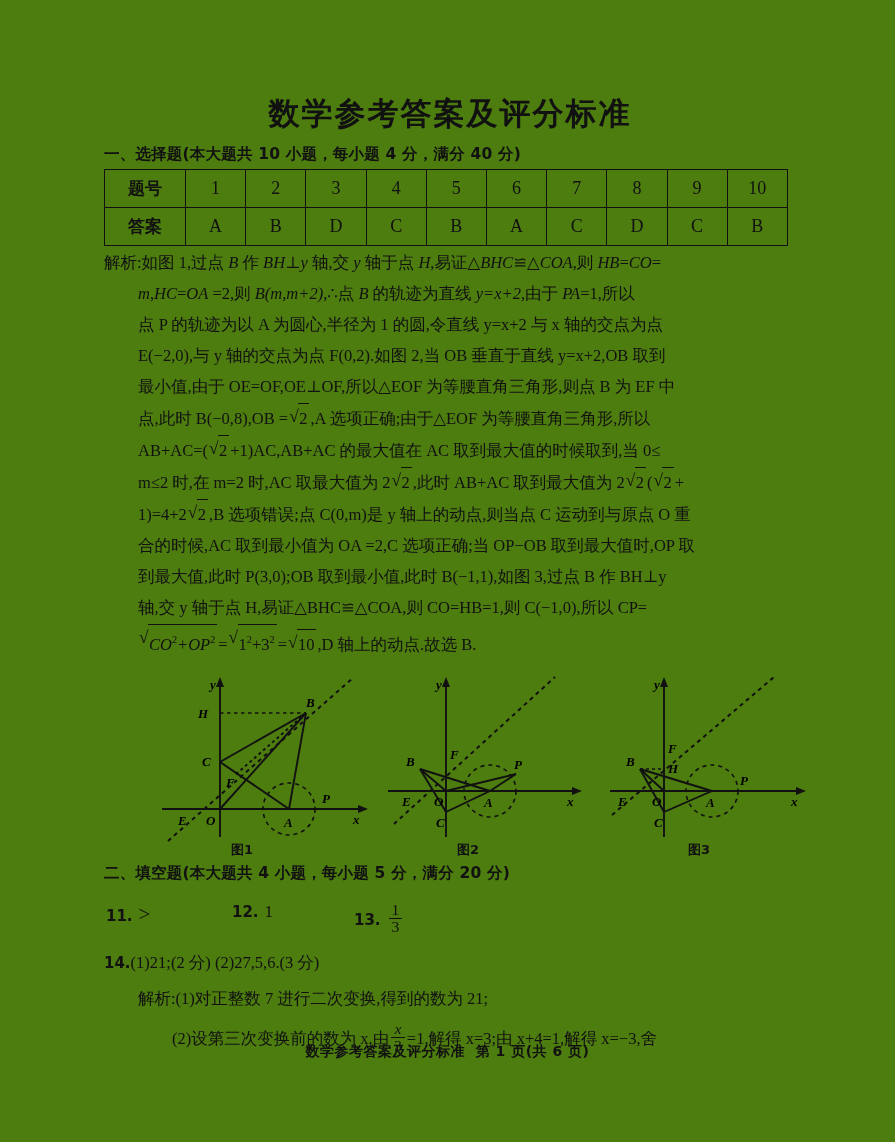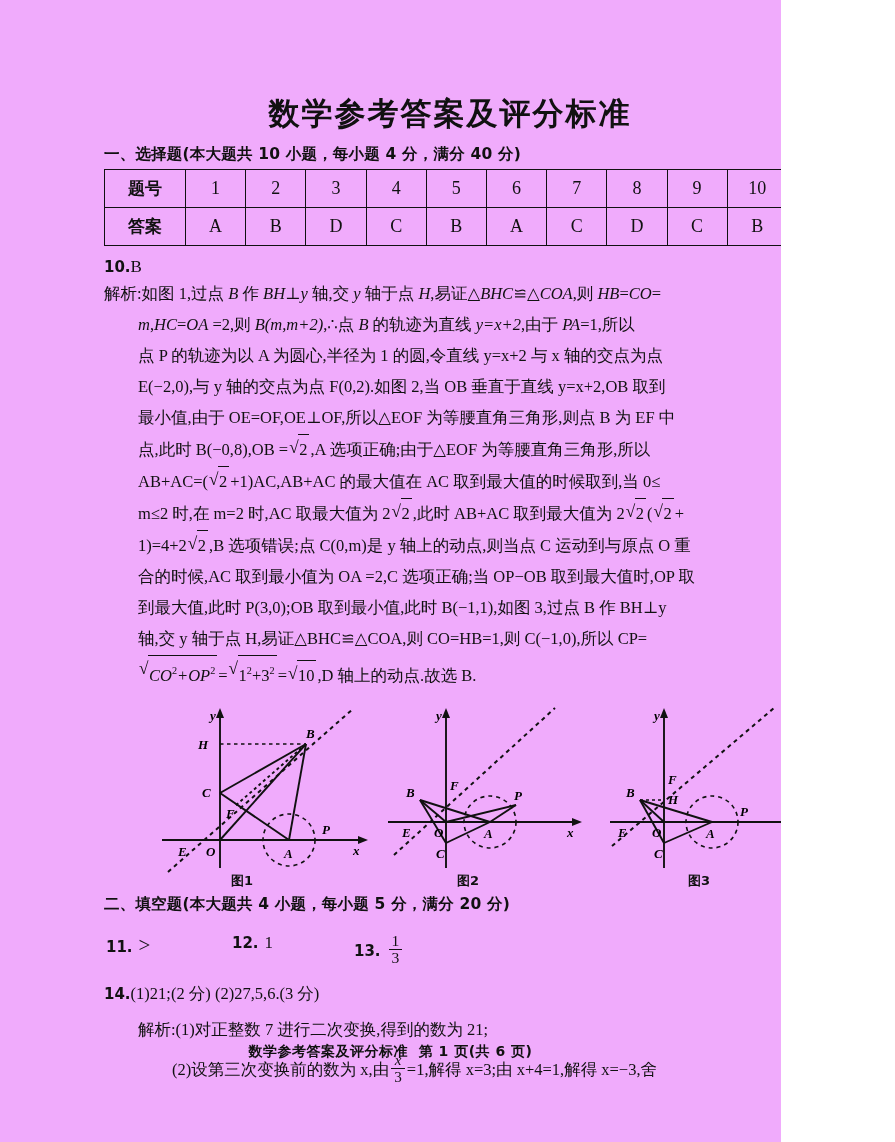--- a/index.html
+++ b/index.html
@@ -2,23 +2,23 @@
 <html><head>
 <meta charset="utf-8">
 <style>
   html, body {
     margin: 0;
     padding: 0;
     background: #ffffff;
   }
   .page {
     position: relative;
-    width: 781px;
+    width: 895px;
     height: 1142px;
-    background: #f0abfc;
+    background: #4d7c0f;
     font-family: "Liberation Serif", "DejaVu Serif", serif;
     color: #111;
     overflow: hidden;
   }
   .content {
     position: absolute;
     left: 104px;
     top: 0;
     width: 692px;
   }
@@ -222,23 +222,20 @@
         <td>B</td>
         <td>A</td>
         <td>C</td>
         <td>D</td>
         <td>C</td>
         <td>B</td>
       </tr>
     </tbody>
       </table>
 
-    <div class="qnum">
-      <span>10.</span><span class="ans">B</span>
-    </div>
 
     <div class="para">
       <span>解析:如图 1,过点 </span><span class="mi">B</span><span> 作 </span><span class="mi">BH</span><span>⊥</span><span class="mi">y</span><span> 轴,交 </span><span class="mi">y</span><span> 轴于点 </span><span class="mi">H</span><span>,易证△</span><span class="mi">BHC</span><span>≌</span><span>△</span><span class="mi">COA</span><span>,则 </span><span class="mi">HB</span><span>=</span><span class="mi">CO</span><span>=</span>
     </div>
 
     <div class="para indent">
       <span class="mi">m</span><span>,</span><span class="mi">HC</span><span>=</span><span class="mi">OA</span><span> =2,则 </span><span class="mi">B(m,m+2)</span><span>,∴点 </span><span class="mi">B</span><span> 的轨迹为直线 </span><span class="mi">y=x+2</span><span>,由于 </span><span class="mi">PA</span><span>=1,所以</span>
     </div>
 
     <div class="para indent">点 P 的轨迹为以 A 为圆心,半径为 1 的圆,令直线 y=x+2 与 x 轴的交点为点</div>

